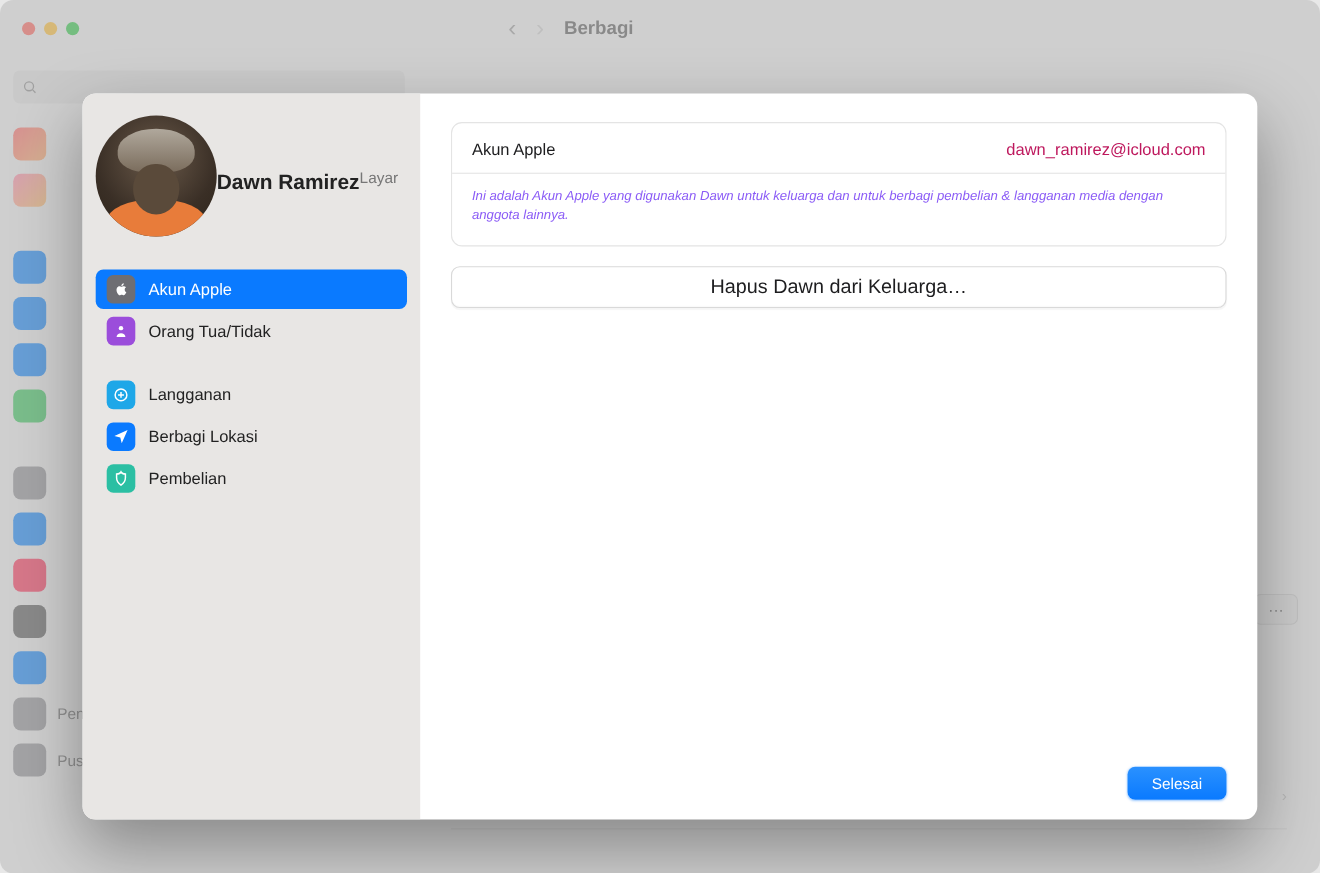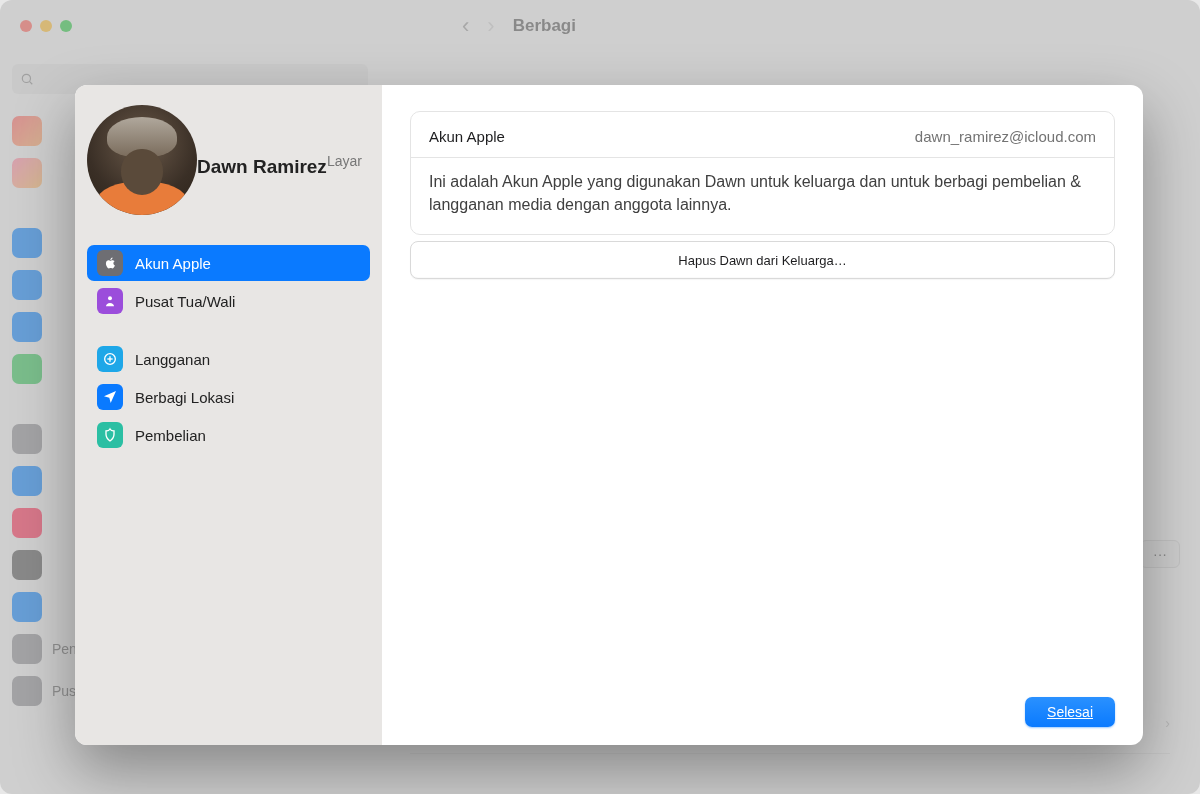--- a/index.html
+++ b/index.html
@@ -59,28 +59,28 @@
 .ico-parent { background: #9b4ddb; }
 .ico-subs { background: #1ea7e8; }
 .ico-purch { background: #2bbfa3; }
 .ico-loc { background: #0a7aff; }
 .side-label { font-size: 15px; color: #222; }
 
 .m-main { flex: 1; padding: 26px 28px 18px 28px; display:flex; flex-direction:column; }
 .card { border: 1px solid #e4e4e4; border-radius: 10px; padding: 16px 18px 18px 18px; background:#fff; }
 .card-row { display: flex; justify-content: space-between; align-items:center; }
 .card-label { font-size: 15px; color: #1d1d1f; }
-.card-value { font-size: 15px; color: #737373; }
+.card-value { font-size: 15px; color: #be185d; }
 .card-divider { height: 1px; background: #e4e4e4; margin: 12px -18px 12px -18px; }
-.card-desc { font-size: 16px; color: #404040; line-height: 1.45; }
-
-.remove-btn { margin-top: 6px; width: 100%; height: 38px; border: 1px solid #d9d9d9; border-radius: 8px; background: #fff; font-size: 13px; color: #1d1d1f; cursor: pointer; box-shadow: inset 0 -1px 0 rgba(0,0,0,0.02), 0 1px 1px rgba(0,0,0,0.04); }
+.card-desc { font-size: 12px; color: #8b5cf6; line-height: 1.45; font-style: italic; }
+
+.remove-btn { margin-top: 18px; width: 100%; height: 38px; border: 1px solid #d9d9d9; border-radius: 8px; background: #fff; font-size: 18px; color: #1d1d1f; cursor: pointer; box-shadow: inset 0 -1px 0 rgba(0,0,0,0.02), 0 1px 1px rgba(0,0,0,0.04); }
 
 .footer { margin-top: auto; display: flex; justify-content: flex-end; }
-.done-btn { background: linear-gradient(180deg, #2a91ff, #0a7aff); color: #fff; border: none; border-radius: 7px; height: 30px; padding: 0 22px; font-size: 14px; font-weight: 500; cursor: pointer; box-shadow: 0 1px 2px rgba(10,122,255,0.4); text-decoration: underline; }
+.done-btn { background: linear-gradient(180deg, #2a91ff, #0a7aff); color: #fff; border: none; border-radius: 7px; height: 30px; padding: 0 22px; font-size: 14px; font-weight: 500; cursor: pointer; box-shadow: 0 1px 2px rgba(10,122,255,0.4); }
 .more-pill { position:absolute; right: 20px; top: 540px; width: 40px; height:28px; background:#e8e8e8; border:1px solid #d0d0d0; border-radius:6px; display:flex;align-items:center;justify-content:center;color:#555;font-size:14px;}
 </style>
 </head>
 <body>
 
 <div class="bg-window">
   <div class="bg-titlebar">
     <div class="traffic-lights">
       <div class="tl red"></div>
       <div class="tl yellow"></div>
@@ -181,21 +181,21 @@
         </div>
         <span class="side-label">Akun Apple</span>
       </div>
       <div class="side-item">
         <div class="side-ico ico-parent">
           <svg viewBox="0 0 24 24" fill="#fff">
               <circle cx="12" cy="8" r="3"></circle>
               <path d="M6 20c0-3 2.7-5 6-5s6 2 6 5"></path>
             </svg>
         </div>
-        <span class="side-label">Pusat Tua/Wali</span>
+        <span class="side-label">Orang Tua/Tidak</span>
       </div>
       <div class="side-gap"></div>
       <div class="side-item">
         <div class="side-ico ico-subs">
           <svg viewBox="0 0 24 24" fill="none" stroke="#fff" stroke-width="2">
               <circle cx="12" cy="12" r="8"></circle>
               <line x1="12" y1="8" x2="12" y2="16"></line>
               <line x1="8" y1="12" x2="16" y2="12"></line>
             </svg>
         </div>

